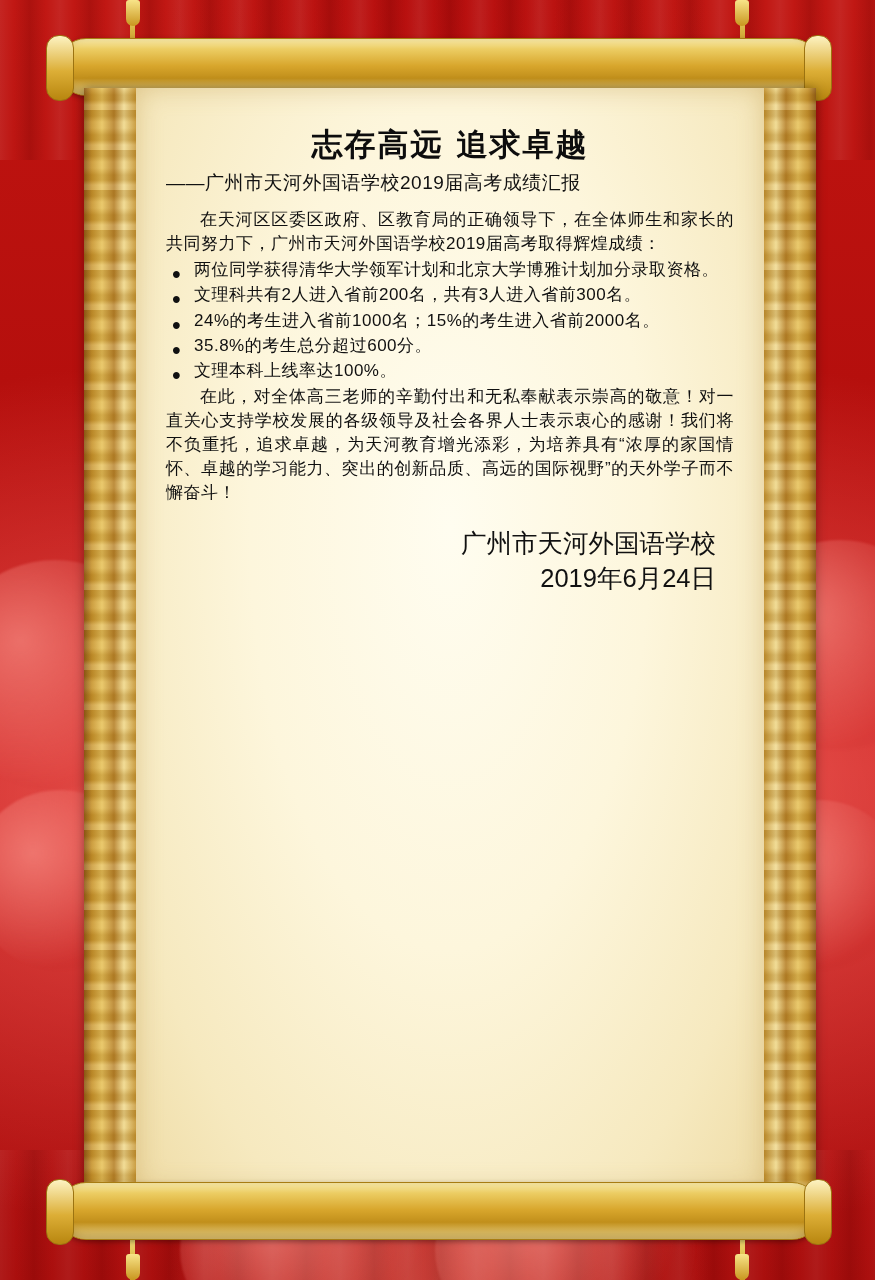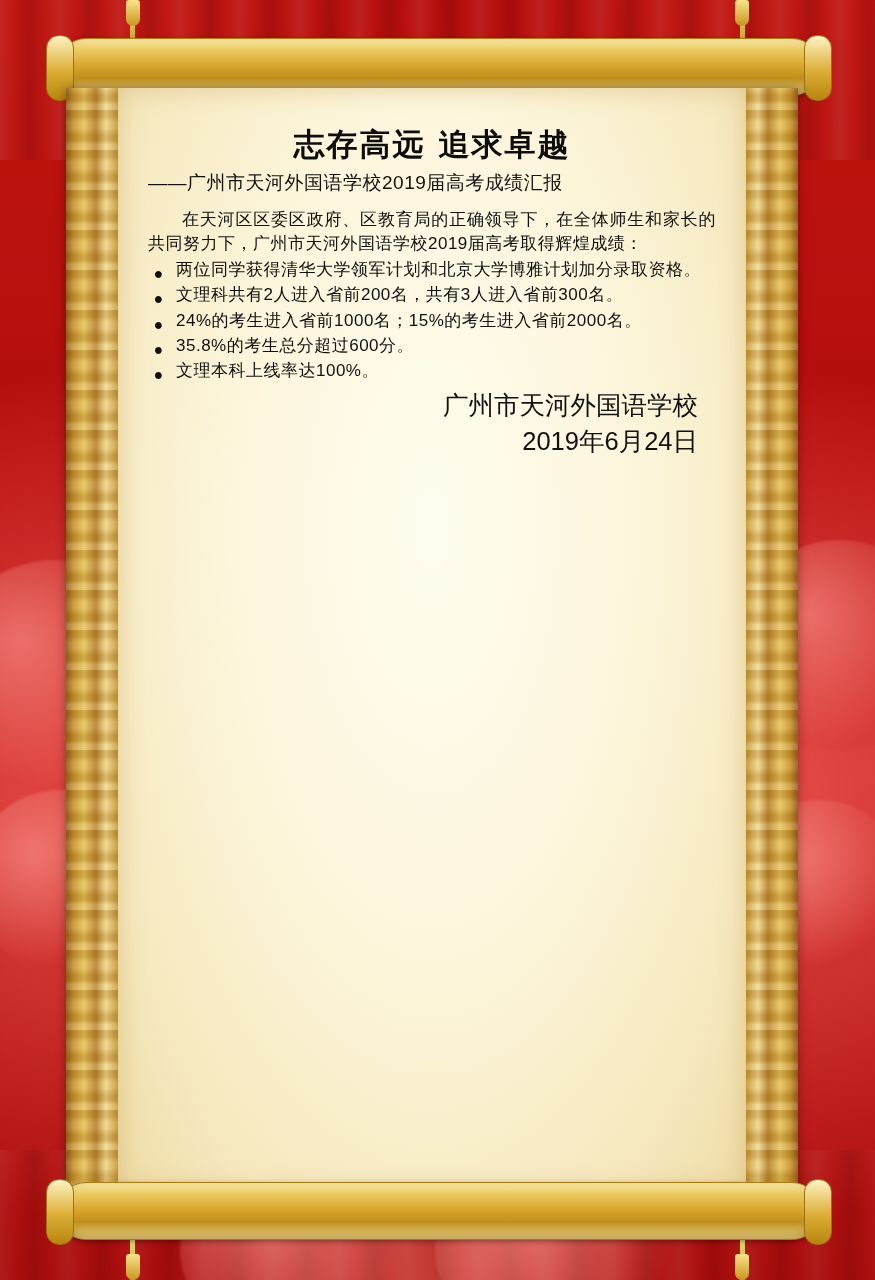--- a/index.html
+++ b/index.html
@@ -120,21 +120,21 @@
     height: 64px;
     border-radius: 13px;
     background: linear-gradient(180deg,#fdf3c2,#dcae36 55%,#b8860f);
     border: 1px solid #9c7310;
   }
   .roller::before { left: -13px; }
   .roller::after  { right: -13px; }
 
   .paper-wrap {
     position: absolute;
-    left: 8px;
+    left: 26px;
     top: 50px;
     width: 732px;
     height: 1102px;
     background: linear-gradient(90deg,
         #8d5a17 0px, #c9962f 8px, #e8c45e 18px, #b7822a 30px,
         #f0d98c 40px, #c59431 52px,
         #c59431 calc(100% - 52px), #f0d98c calc(100% - 40px),
         #b7822a calc(100% - 30px), #e8c45e calc(100% - 18px),
         #c9962f calc(100% - 8px), #8d5a17 100%);
     box-shadow: 0 0 10px rgba(0,0,0,.35);
@@ -212,21 +212,21 @@
   ul.bullets li::before {
     content: "•";
     position: absolute;
     left: 6px;
     top: -1px;
     font-size: 25px;
     line-height: 1.42;
   }
 
   .signature {
-    margin-top: 5px;
+    margin-top: 20px;
     text-align: right;
     font-size: 25.5px;
     line-height: 1.4;
     padding-right: 18px;
   }
   .sig-line { display: block; }
 </style>
 </head>
 <body>
 
@@ -268,20 +268,21 @@
           <p class="para">在天河区区委区政府、区教育局的正确领导下，在全体师生和家长的共同努力下，广州市天河外国语学校2019届高考取得辉煌成绩：</p>
 
           <ul class="bullets">
             <li>两位同学获得清华大学领军计划和北京大学博雅计划加分录取资格。</li>
             <li>文理科共有2人进入省前200名，共有3人进入省前300名。</li>
             <li>24%的考生进入省前1000名；15%的考生进入省前2000名。</li>
             <li>35.8%的考生总分超过600分。</li>
             <li>文理本科上线率达100%。</li>
           </ul>
 
+          <p class="para">在此，对全体高三老师的辛勤付出和无私奉献表示崇高的敬意！对一直关心支持学校发展的各级领导及社会各界人士表示衷心的感谢！我们将不负重托，追求卓越，为天河教育增光添彩，为培养具有“浓厚的家国情怀、卓越的学习能力、突出的创新品质、高远的国际视野”的天外学子而不懈奋斗！</p>
         </div>
 
         <div class="signature">
           <span class="sig-line">广州市天河外国语学校</span>
           <span class="sig-line">2019年6月24日</span>
         </div>
 
       </div>
     </div>
 

